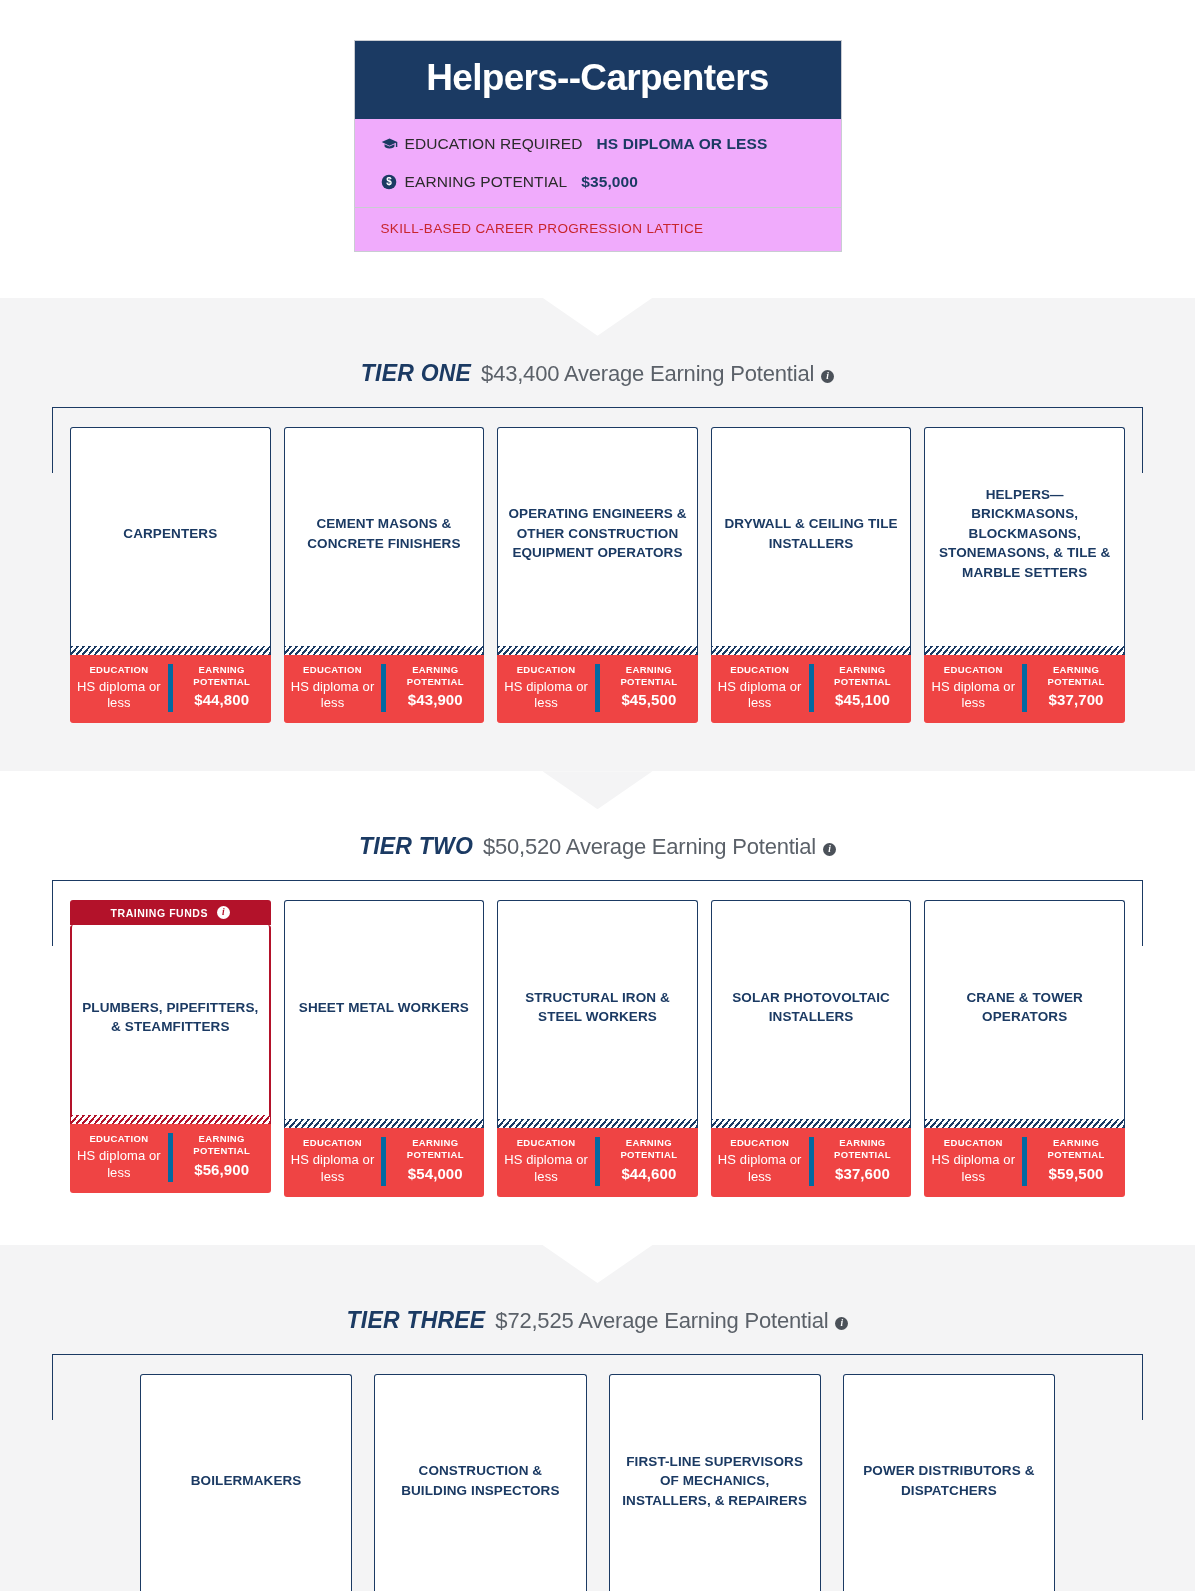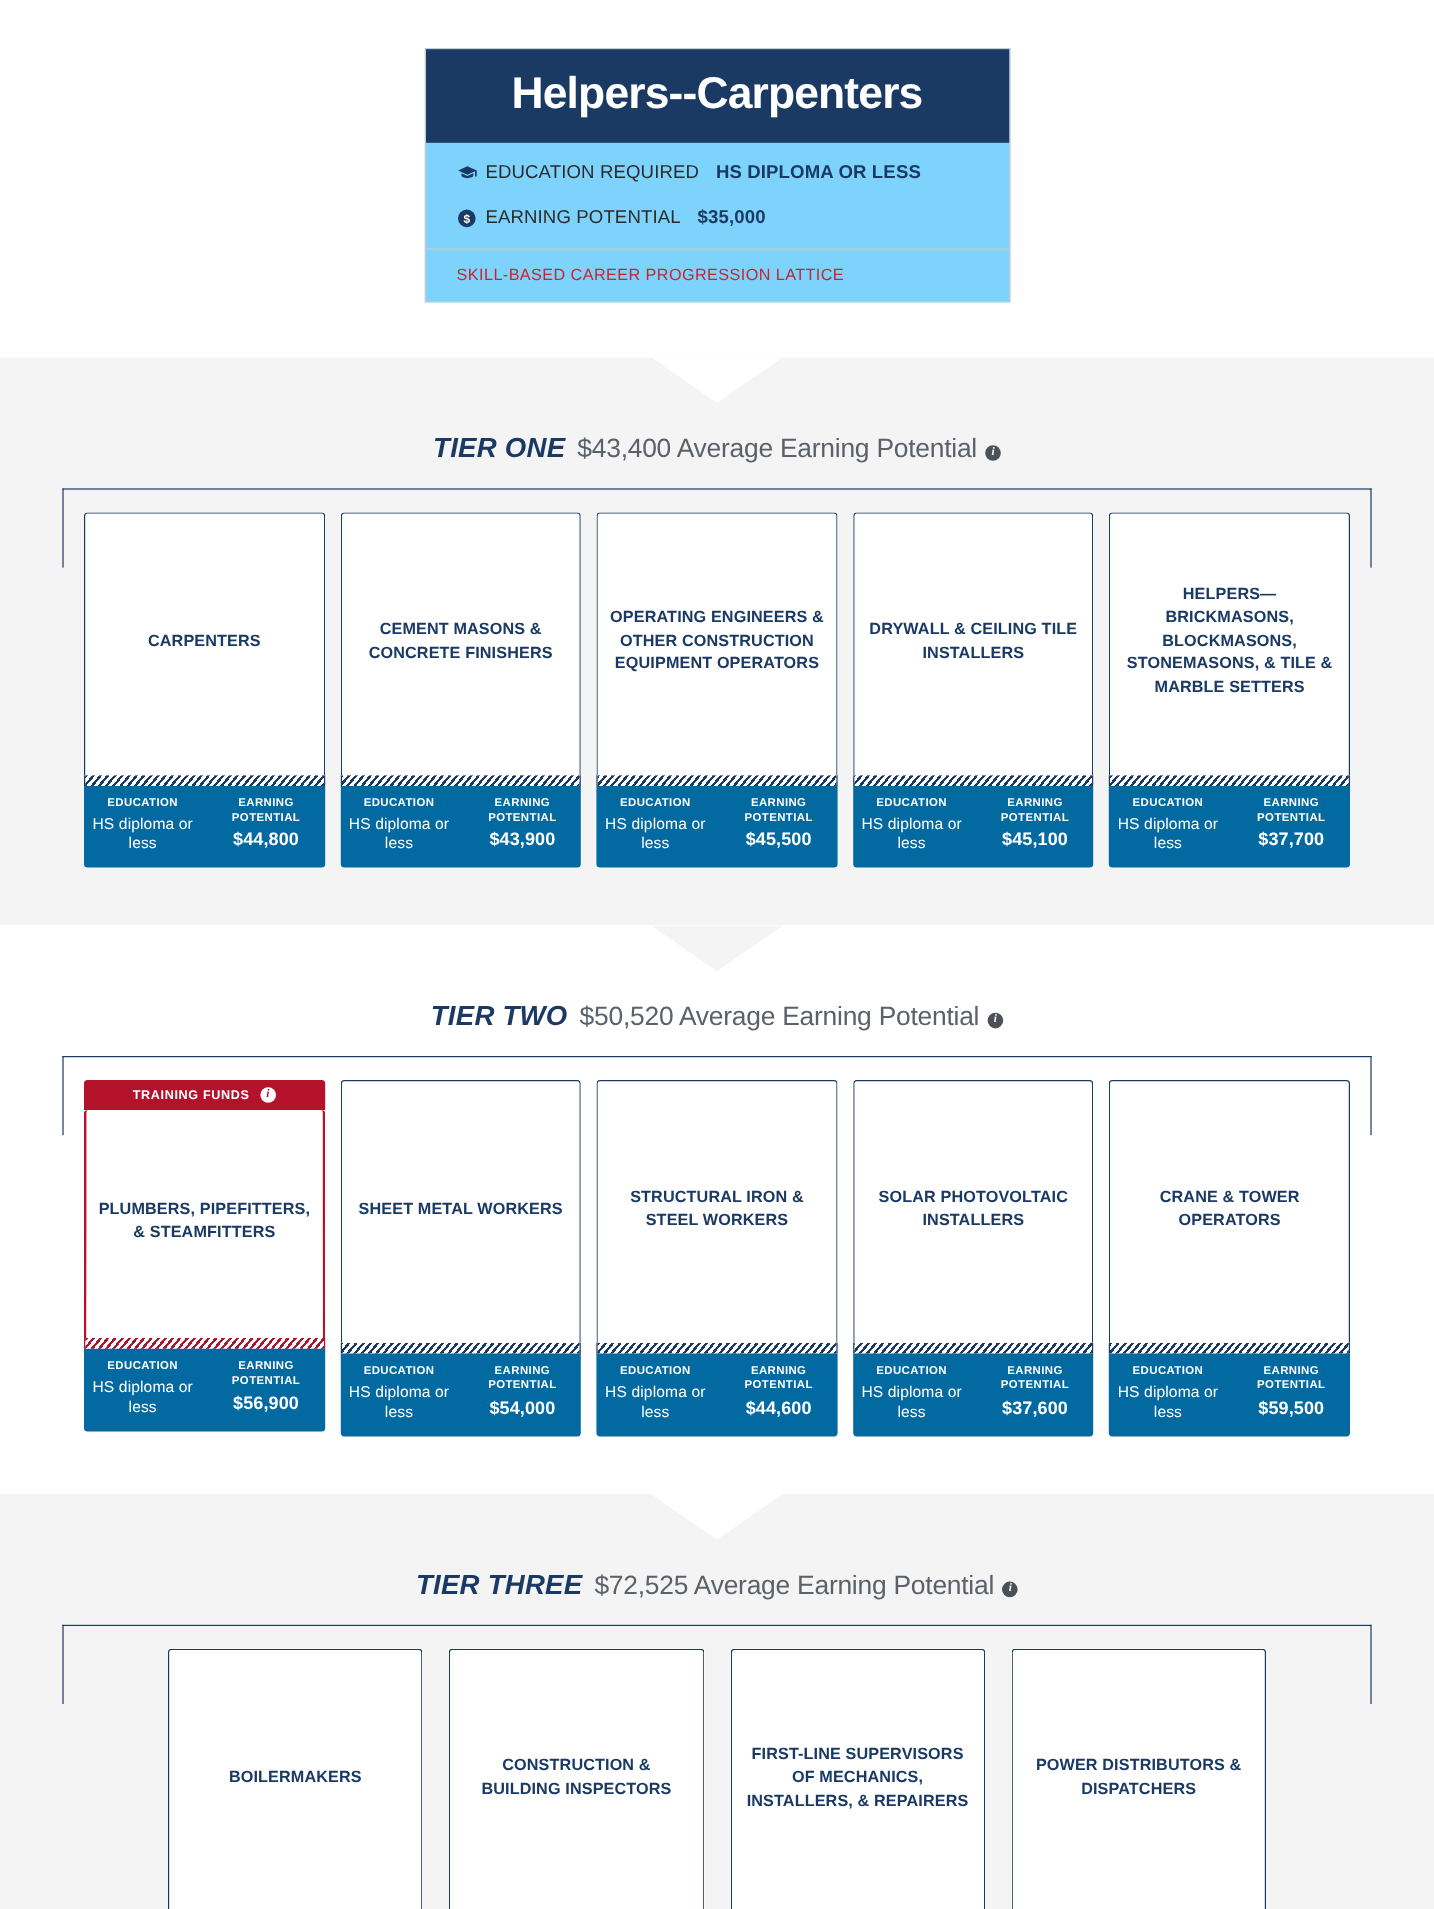--- a/index.html
+++ b/index.html
@@ -21,21 +21,21 @@
   
   .top-section {
     background: #ffffff;
     padding-top: 40px;
     padding-bottom: 46px;
   }
 
   .occ-card {
     width: 488px;
     margin: 0 auto;
-    background: #7dd3fc;
+    background: #f0abfc;
     border: 1px solid #c9ccd2;
   }
 
   .occ-title-bar {
     background: #1b3a63;
     padding: 17px 30px 20px 30px;
     text-align: center;
   }
 
   .occ-title {
@@ -220,21 +220,21 @@
   .hatch-red {
     background-image: repeating-linear-gradient(
         -50deg,
         #b3122a 0px, #b3122a 2px,
         #ffffff 2px, #ffffff 4.6px);
     border-left-color: #b3122a;
     border-right-color: #b3122a;
   }
 
   .job-footer {
-    background: #0369a1;
+    background: #ef4444;
     display: flex;
     color: #ffffff;
     padding: 9px 0 11px 0;
     border-radius: 0 0 3px 3px;
   }
 
   .footer-col {
     flex: 1 1 0;
     min-width: 0;
     text-align: center;

